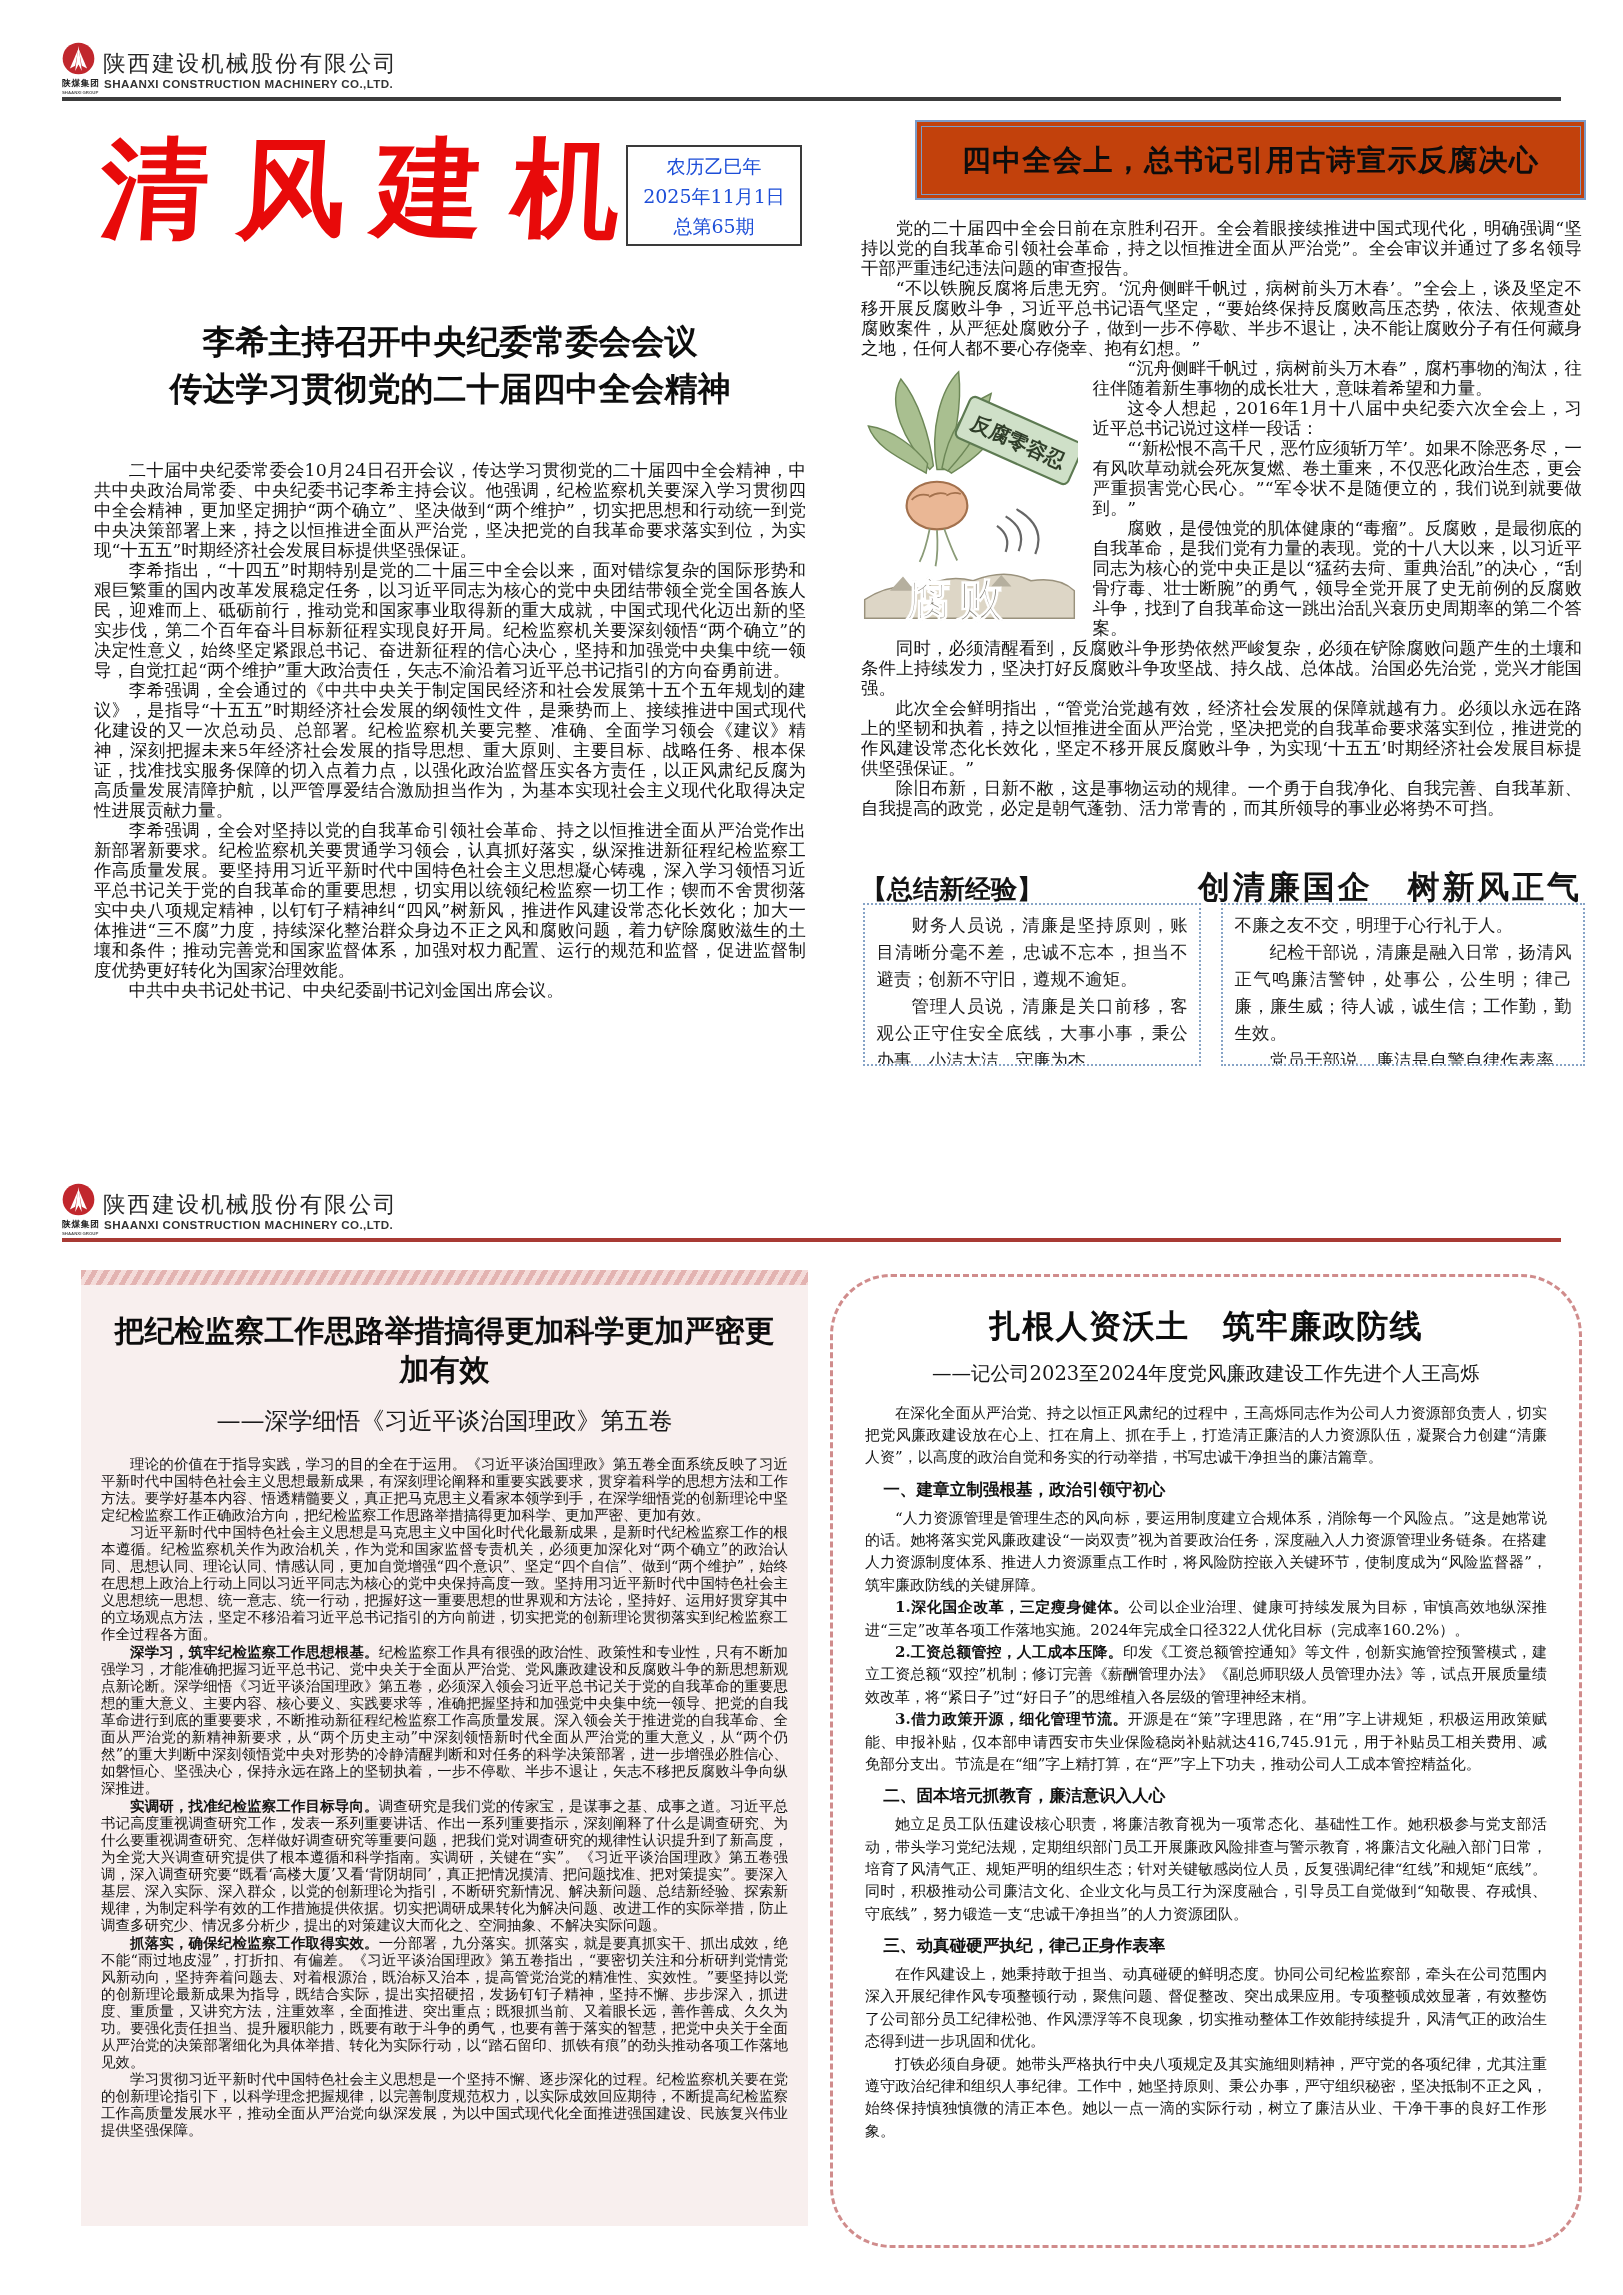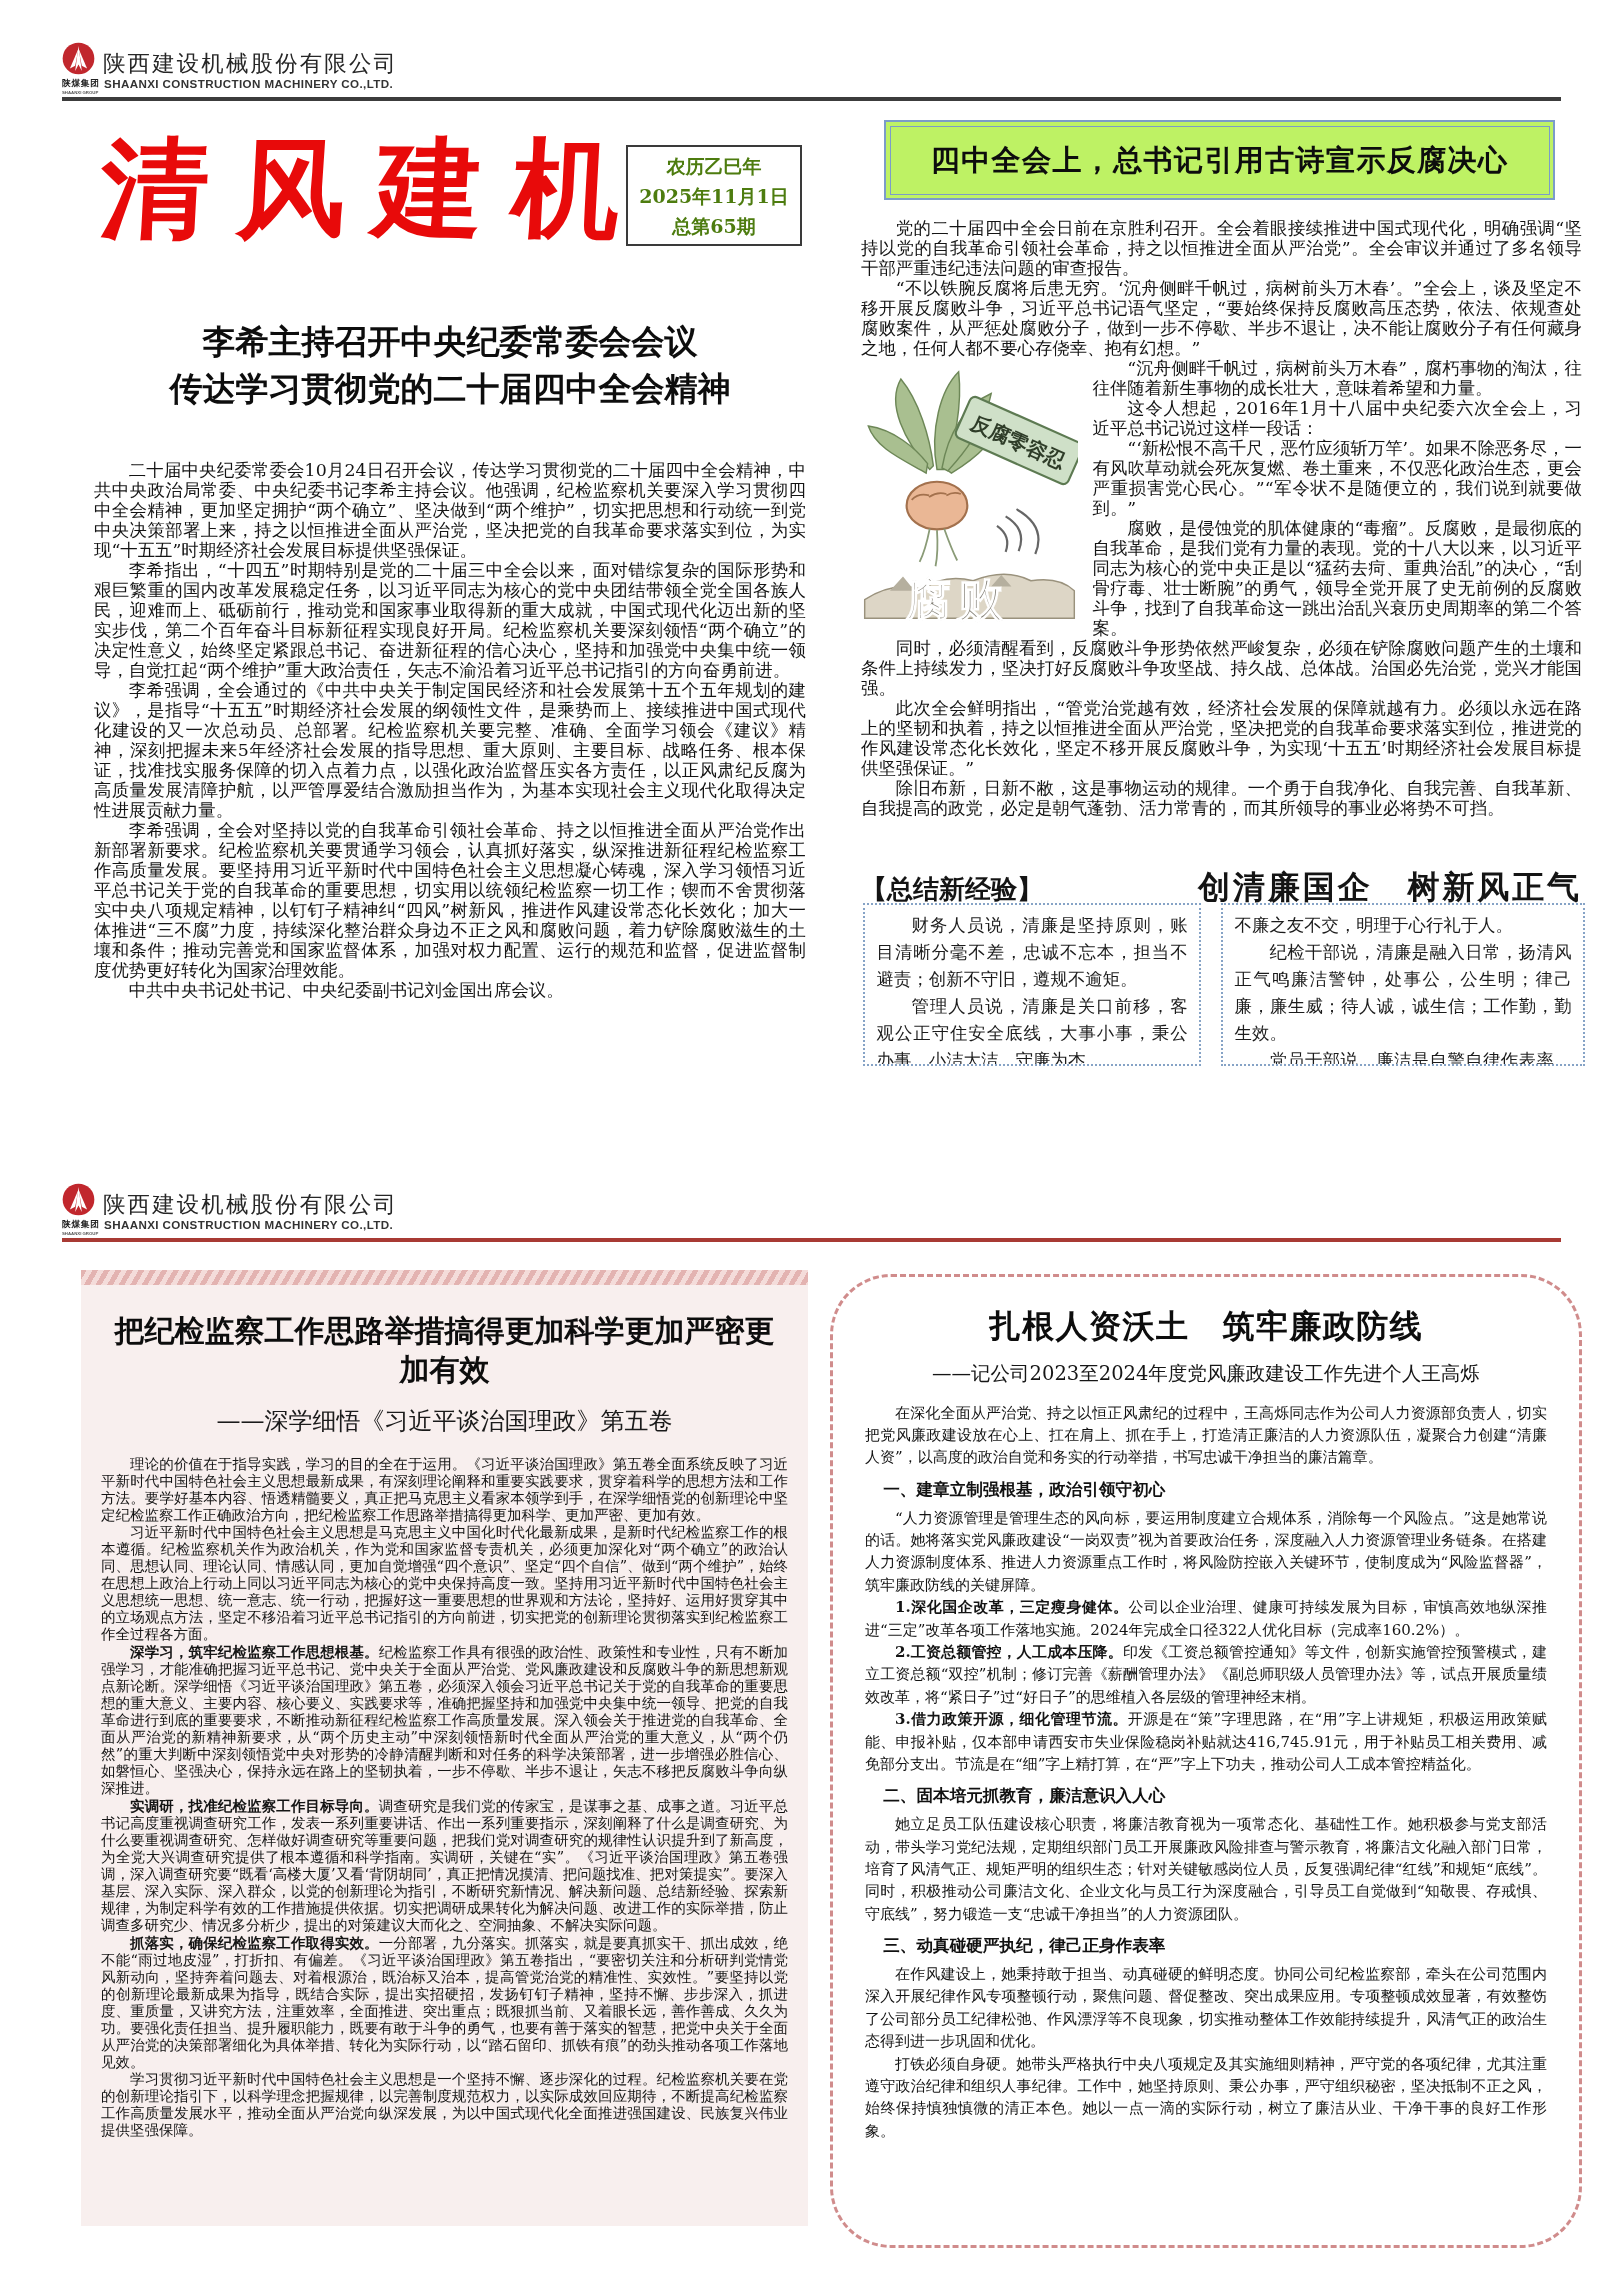--- a/index.html
+++ b/index.html
@@ -13,30 +13,30 @@
   .group-en{font-family:"Liberation Sans",sans-serif;font-weight:bold;font-size:4.3px;color:#555;}
   .company-cn{font-family:"Liberation Sans",sans-serif;font-weight:normal;font-size:22.4px;color:#262626;letter-spacing:2.2px;}
   .company-en{font-family:"Liberation Sans",sans-serif;font-weight:bold;font-size:11.6px;color:#333;letter-spacing:0.4px;}
   .rule1{height:3.6px;background:#3c3c3c;}
   .rule2{height:3.6px;background:#a83a34;}
 
   
   .masthead{font-size:108px;line-height:1;font-weight:bold;color:#e80a0a;letter-spacing:29px;
             transform:skewX(-3deg);white-space:nowrap;}
   .issue-box{width:172px;height:93px;border:2.9px double #3a3a3a;background:#fff;
-             text-align:center;font-size:19px;line-height:30px;padding-top:3.6px;color:#4d7c0f;font-weight:bold;}
+             text-align:center;font-size:19px;line-height:30px;padding-top:3.6px;color:#1d4ed8;}
 
   
   .a-title{font-weight:bold;text-align:center;color:#0d0d0d;}
   .t46{font-size:33px;line-height:43px;}
   p.body{margin:0;font-size:17.4px;line-height:20px;text-align:justify;text-indent:2em;}
   .col{position:absolute;overflow:hidden;}
 
   
-  .box-outer{border:2.9px solid #7b9cc9;padding:3.6px;background:#bef264;}
+  .box-outer{border:2.9px solid #7b9cc9;padding:3.6px;background:#c2410c;margin-left:31px;}
   .box-inner{border:1.4px solid #7b9cc9;text-align:center;font-weight:bold;font-size:29px;line-height:67px;
              letter-spacing:1.4px;color:#0d0d0d;}
 
   
   .cartoon{float:left;width:217px;height:266px;margin:2.9px 14.5px 2.9px 0;}
 
   
   .qf-row{display:flex;align-items:baseline;}
   .qf-bracket{font-size:26px;font-weight:bold;white-space:nowrap;}
   .qf-headline{flex:1;text-align:right;font-size:32px;font-weight:bold;letter-spacing:2.9px;}

